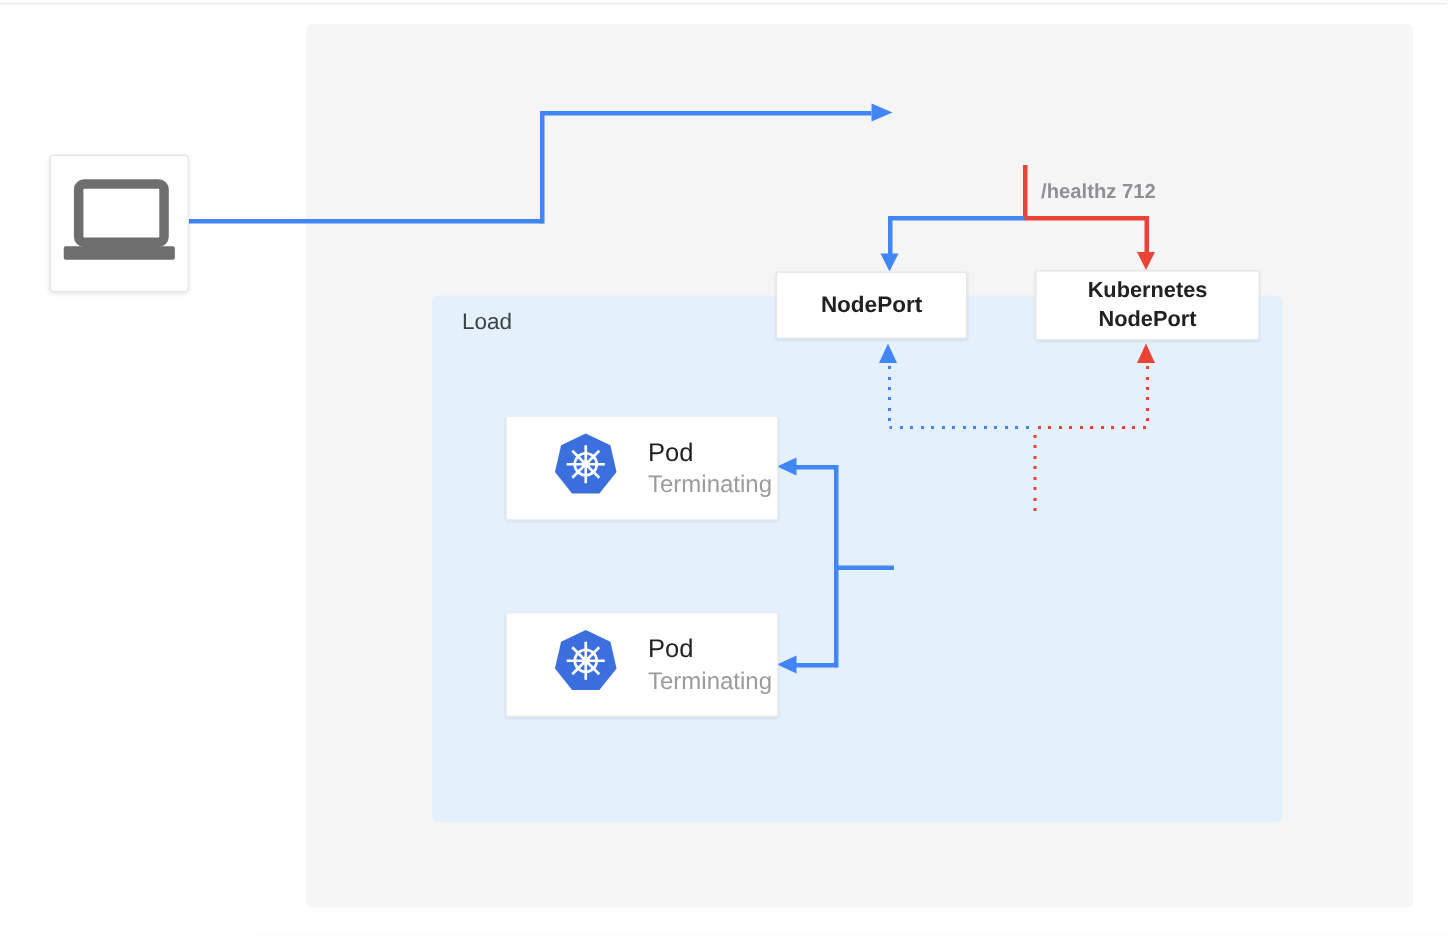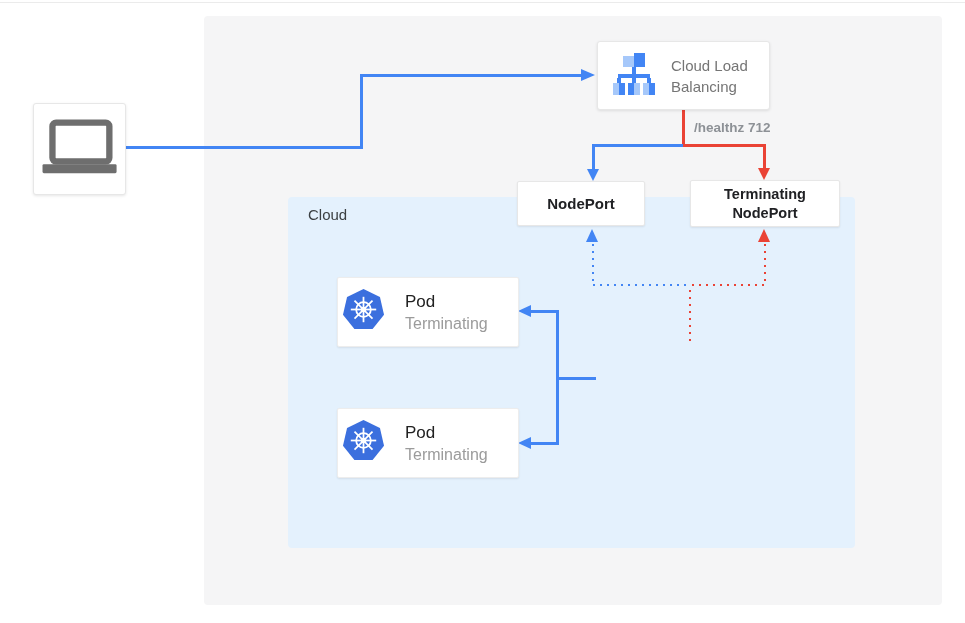--- a/index.html
+++ b/index.html
@@ -26,93 +26,73 @@
   .laptop-card{left:33px;top:103px;width:93px;height:92px;display:flex;align-items:center;justify-content:center;}
   .clb-card{left:597px;top:41px;width:173px;height:69px;display:flex;align-items:center;padding-left:13px;}
   .clb-text{margin-left:14px;width:88px;font-size:15px;line-height:21px;color:#757575;}
   .nodeport-card{left:517px;top:181px;width:128px;height:45px;display:flex;align-items:center;justify-content:center;
                  font-size:15px;font-weight:bold;color:#202124;border-radius:2px;box-shadow:0 1px 2px rgba(0,0,0,0.08);}
   .hcnp-card{left:690px;top:180px;width:150px;height:47px;display:flex;align-items:center;justify-content:center;
              border-radius:2px;box-shadow:0 1px 2px rgba(0,0,0,0.08);}
   .hcnp-text{width:104px;text-align:center;font-size:14.5px;font-weight:bold;line-height:19px;color:#202124;}
   .nodes-box{position:absolute;left:288px;top:197px;width:567px;height:351px;background:#e4f1fd;border-radius:4px;z-index:1;}
   .nodes-label{position:absolute;left:20px;top:9px;font-size:15px;color:#3c4043;}
-  .pod-card{width:182px;height:70px;display:flex;align-items:center;padding-left:3px;border-radius:2px;
+  .pod-card{width:182px;height:70px;display:flex;align-items:center;padding-left:30px;border-radius:2px;
             border:1px solid #ededed;box-shadow:0 1px 2px rgba(0,0,0,0.08);}
   .pod1{left:337px;top:277px;}
   .pod2{left:337px;top:408px;}
   .kp-card{left:596px;top:345px;width:187px;height:69px;display:flex;align-items:center;padding-left:13px;
            border-radius:2px;border:1px solid #ededed;box-shadow:0 1px 2px rgba(0,0,0,0.08);}
   .cardtext{margin-left:19px;}
   .cardtitle{font-size:17px;color:#212121;margin-bottom:3px;}
   .cardsub{font-size:16px;color:#9b9b9b;}
   .healthz{position:absolute;left:694px;top:120px;font-size:13.5px;font-weight:bold;color:#8d9196;z-index:3;}
 </style>
 </head>
 <body>
 
 <div id="canvas">
   <div class="topline"></div>
   <div class="panel"></div>
 
   <div class="nodes-box">
-    <div class="nodes-label">Cloud</div>
+    <div class="nodes-label">Load</div>
   </div>
 
   <div class="card laptop-card">
     <span>
       <svg width="84" height="78" viewBox="0 0 93 86">
         <rect x="16" y="16" width="63" height="43" rx="4" fill="none" stroke="#6e6e6e" stroke-width="7"></rect>
         <rect x="5" y="62" width="82" height="10" rx="1.5" fill="#6e6e6e"></rect>
       </svg>
     </span>
   </div>
 
   <div class="line blue" style="left:126px;top:146px;width:236px;height:2.5px;"></div>
   <div class="line blue" style="left:360px;top:74px;width:2.5px;height:75px;"></div>
   <div class="line blue" style="left:360px;top:74px;width:221px;height:2.5px;"></div>
   <div class="arr arr-right-blue" style="left:581px;top:69px;"></div>
 
-  <div class="card clb-card">
-    <span>
-      <svg width="46" height="46" viewBox="0 0 46 46">
-        <rect x="12" y="5" width="11" height="11" fill="#a6c8fa"></rect>
-        <rect x="23" y="2" width="11" height="14" fill="#4285f4"></rect>
-        <rect x="21" y="16" width="4" height="8" fill="#4285f4"></rect>
-        <rect x="7" y="23" width="32" height="4" fill="#4285f4"></rect>
-        <rect x="6" y="27" width="4" height="6" fill="#4285f4"></rect>
-        <rect x="21" y="27" width="4" height="6" fill="#4285f4"></rect>
-        <rect x="36" y="27" width="4" height="6" fill="#4285f4"></rect>
-        <rect x="2" y="32" width="6" height="12" fill="#a6c8fa"></rect>
-        <rect x="8" y="32" width="6" height="12" fill="#4285f4"></rect>
-        <rect x="17" y="32" width="6" height="12" fill="#4285f4"></rect>
-        <rect x="23" y="32" width="6" height="12" fill="#a6c8fa"></rect>
-        <rect x="32" y="32" width="6" height="12" fill="#a6c8fa"></rect>
-        <rect x="38" y="32" width="6" height="12" fill="#4285f4"></rect>
-      </svg>
-    </span>
-    <div class="clb-text">Cloud Load Balancing</div>
-  </div>
 
   <div class="line red" style="left:682px;top:110px;width:2.5px;height:35px;"></div>
   <div class="healthz">/healthz 712</div>
 
   <div class="line blue" style="left:592px;top:144px;width:92px;height:2.5px;"></div>
   <div class="line blue" style="left:592px;top:144px;width:2.5px;height:26px;"></div>
   <div class="arr arr-down-blue" style="left:587px;top:169px;"></div>
 
   <div class="line red" style="left:683px;top:144px;width:82px;height:2.5px;"></div>
   <div class="line red" style="left:763px;top:144px;width:2.5px;height:25px;"></div>
   <div class="arr arr-down-red" style="left:758px;top:168px;"></div>
 
   <div class="card nodeport-card">
     <span>NodePort</span>
   </div>
   <div class="card hcnp-card">
-    <div class="hcnp-text">Terminating NodePort</div>
+    <div class="hcnp-text">Kubernetes NodePort</div>
   </div>
 
   <div class="line dot-v-red" style="left:689px;top:290px;height:55px;"></div>
   <div class="line dot-h-blue" style="left:593px;top:284px;width:95px;"></div>
   <div class="line dot-h-red" style="left:692px;top:284px;width:73px;"></div>
   <div class="line dot-v-blue" style="left:592px;top:244px;height:40px;"></div>
   <div class="arr arr-up-blue" style="left:586px;top:229px;"></div>
   <div class="line dot-v-red" style="left:764px;top:244px;height:40px;"></div>
   <div class="arr arr-up-red" style="left:758px;top:229px;"></div>
 

